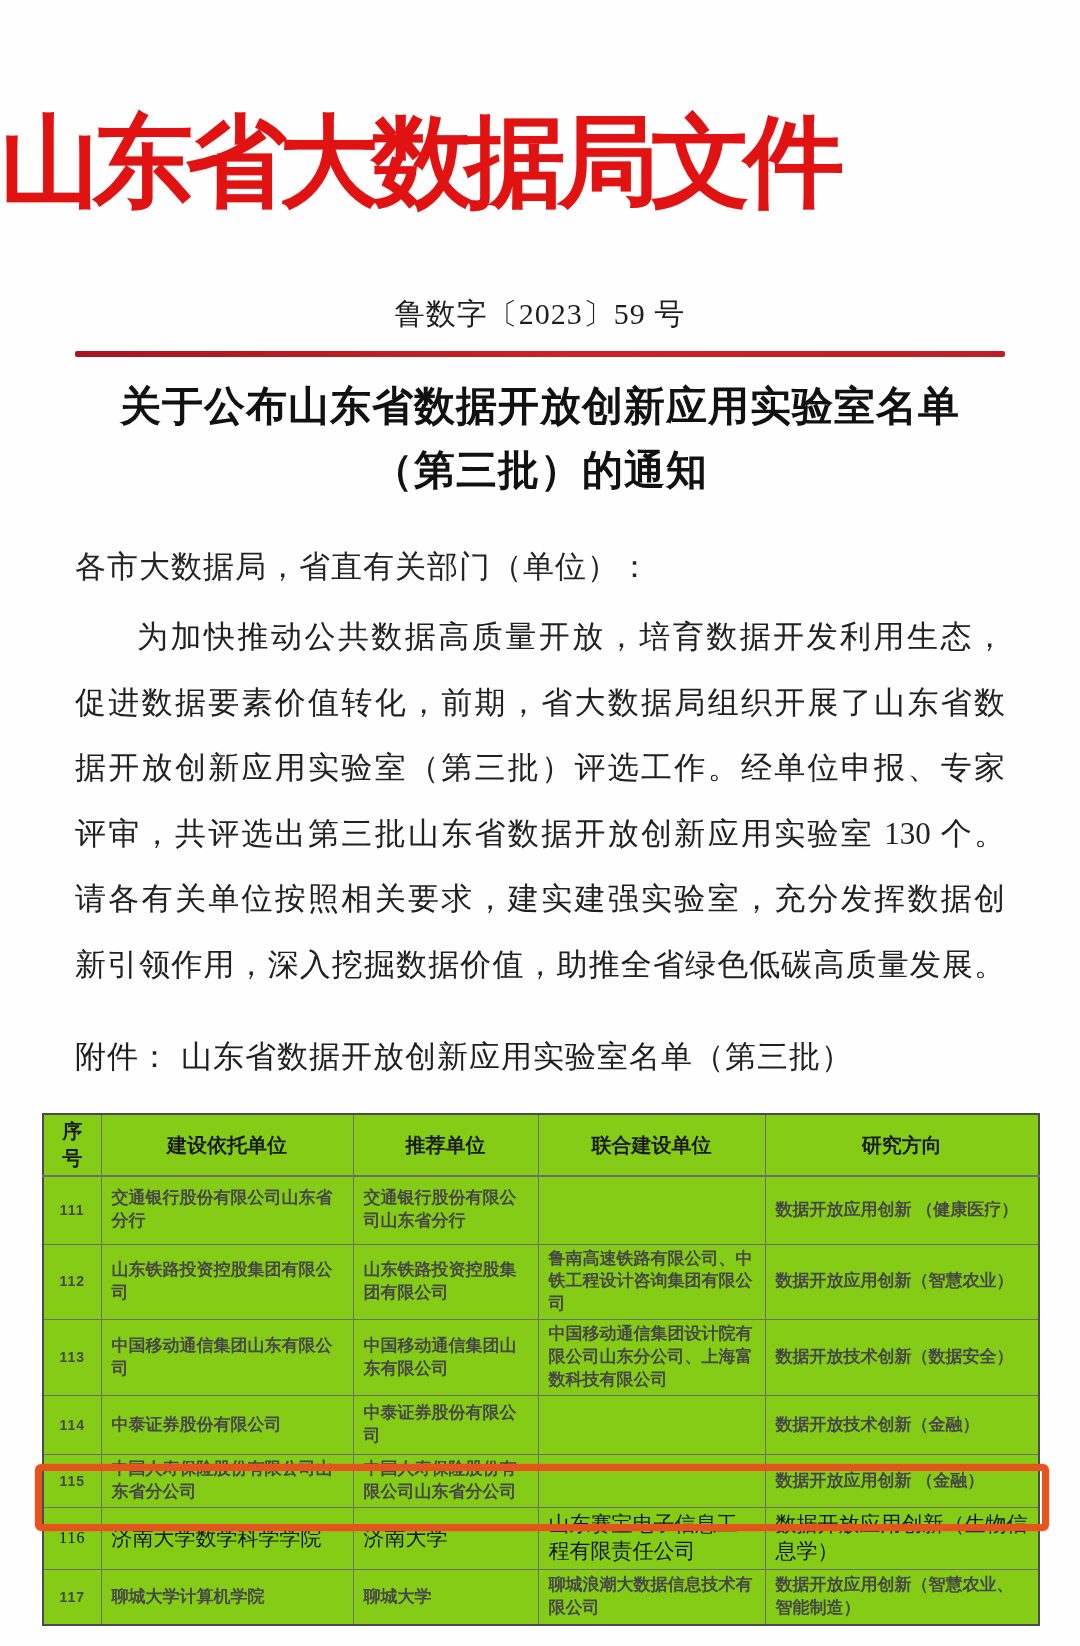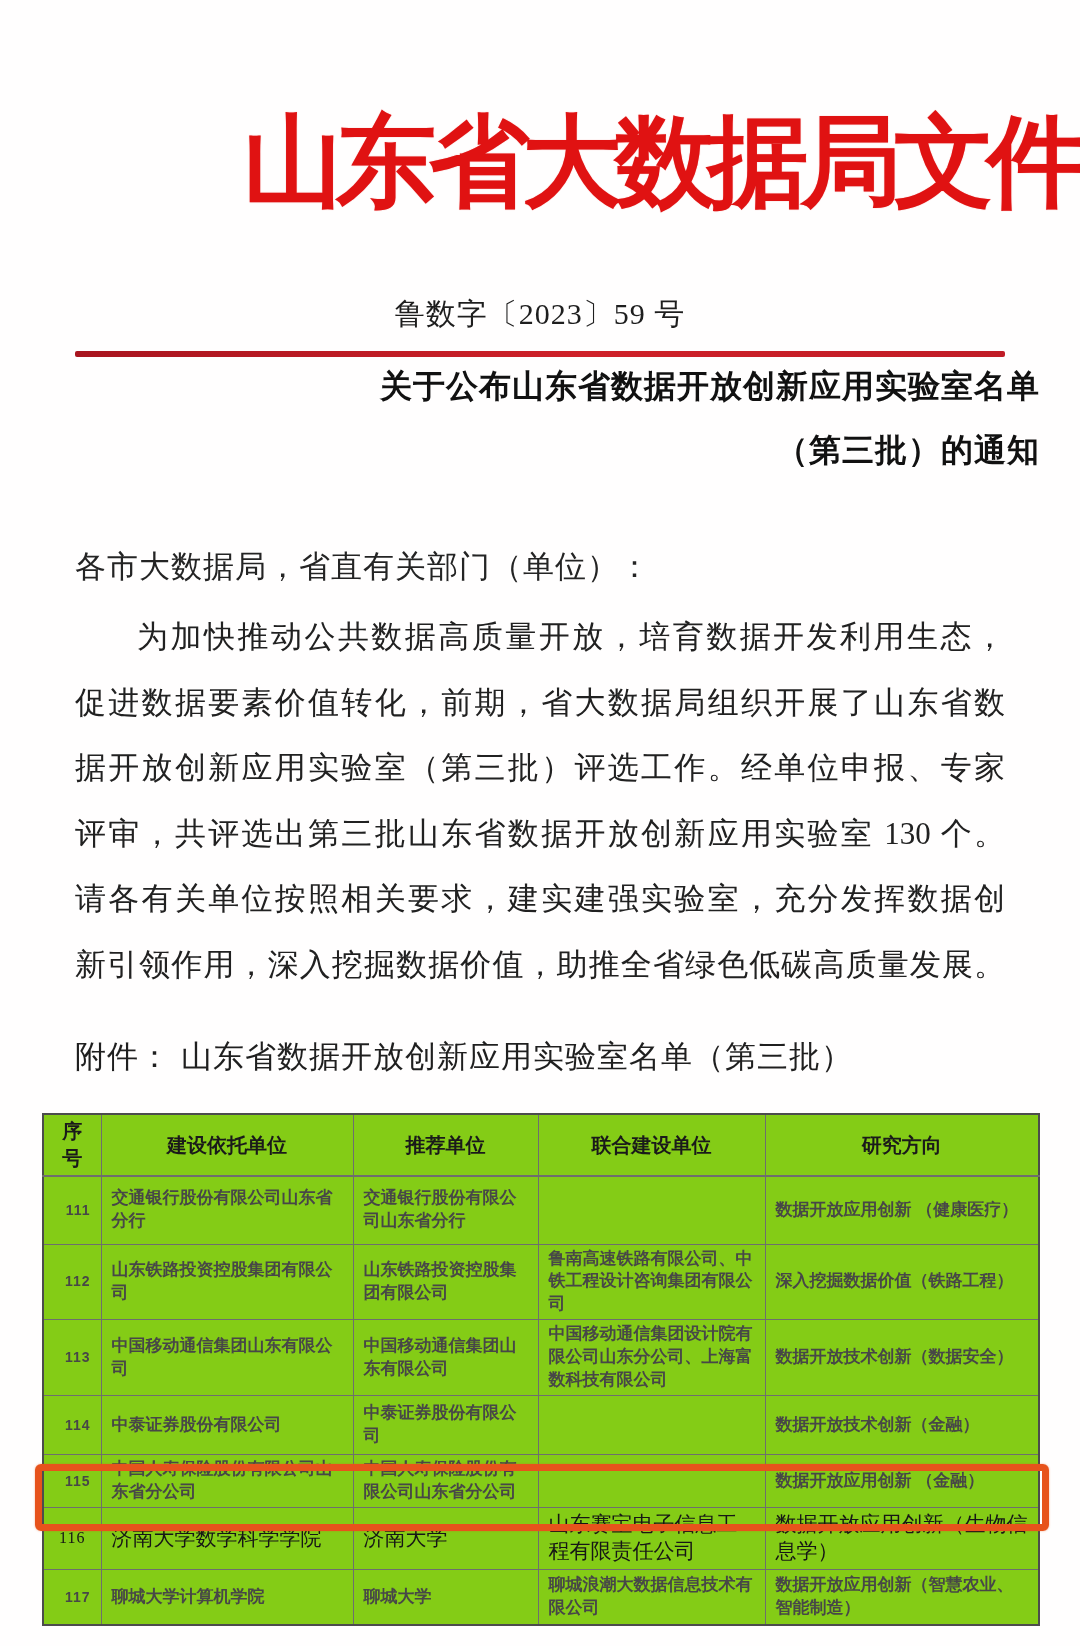--- a/index.html
+++ b/index.html
@@ -6,38 +6,38 @@
   html,body { background:#ffffff; }
   .sheet {
     position:relative; width:1080px; height:1646px; margin:0 auto;
     background:#fffefe; overflow:hidden;
     font-family:"Liberation Serif","DejaVu Serif",serif;
     color:#222;
   }
   
   .agency {
     position:absolute; top:96px; left:0; width:100%;
-    text-align:right; white-space:nowrap;
+    text-align:left; white-space:nowrap;
     font-size:100px; font-weight:bold; letter-spacing:-7px;
     color:var(--header-red,#e01212);
     text-shadow:0 0 1px rgba(224,18,18,.45);
   }
   .docnum {
     position:absolute; top:294px; left:0; width:100%;
     text-align:center; font-size:30px; color:#1e1e1e; letter-spacing:1px;
   }
   .redline {
     position:absolute; top:351px; left:75px; width:930px; height:6px;
     background:linear-gradient(90deg,#a8151f,var(--divider-red,#cf2129) 55%,#c01c26);
     border-radius:2px;
   }
   
   .title {
-    position:absolute; top:354px; left:40px; width:1000px;
-    text-align:right; font-size:32px; font-weight:bold; color:#111;
+    position:absolute; top:374px; left:40px; width:1000px;
+    text-align:center; font-size:41px; font-weight:bold; color:#111;
     line-height:64px; letter-spacing:1px;
   }
   
   .salutation {
     position:absolute; top:546px; left:75px; width:930px;
     font-size:31px; color:#242424; letter-spacing:1px;
   }
   .bodytext { position:absolute; top:604px; left:75px; width:930px; }
   .bline {
     height:65.5px; line-height:65.5px; font-size:31px; color:#212121;
@@ -68,21 +68,21 @@
   col.c0{width:58px;} col.c1{width:252px;} col.c2{width:185px;}
   col.c3{width:227px;} col.c4{width:274px;}
   tr.r0{height:68px;} tr.r1{height:46px;} tr.r2{height:75px;}
   tr.r3{height:59px;} tr.r4{height:53px;} tr.r5{height:57px;} tr.r6{height:56px;padding-left:12px;}
   td.num { text-align:center; padding:0 2px; }
   .fuzzy div {
     font-family:"Liberation Sans","DejaVu Sans",sans-serif;
     font-size:17px; line-height:1.35; font-weight:600; color:#474747;
     filter:blur(0.6px);
   }
-  .fuzzy td.num div { font-size:14px; letter-spacing:1px;text-align:right; }
+  .fuzzy td.num div { font-size:14px; letter-spacing:1px; }
   .crisp div {
     font-family:"Liberation Serif","DejaVu Serif",serif;
     font-size:21px; line-height:1.3; color:#161616;
   }
   .crisp td.num div { font-size:16px; letter-spacing:1px; }
   
   .highlight {
     position:absolute; left:35px; top:1464px; width:1014px; height:67px;
     border:7px solid var(--highlight-orange,#e7531c);
     border-radius:6px; pointer-events:none;
@@ -162,21 +162,21 @@
         <td>
             <div>山东铁路投资控股集团有限公司</div>
           </td>
         <td>
             <div>山东铁路投资控股集团有限公司</div>
           </td>
         <td>
             <div>鲁南高速铁路有限公司、中铁工程设计咨询集团有限公司</div>
           </td>
         <td>
-            <div>深入挖掘数据价值（铁路工程）</div>
+            <div>数据开放应用创新（智慧农业）</div>
           </td>
       </tr>
       <tr class="fuzzy r2">
         <td class="num">
             <div>113</div>
           </td>
         <td>
             <div>中国移动通信集团山东有限公司</div>
           </td>
         <td>

